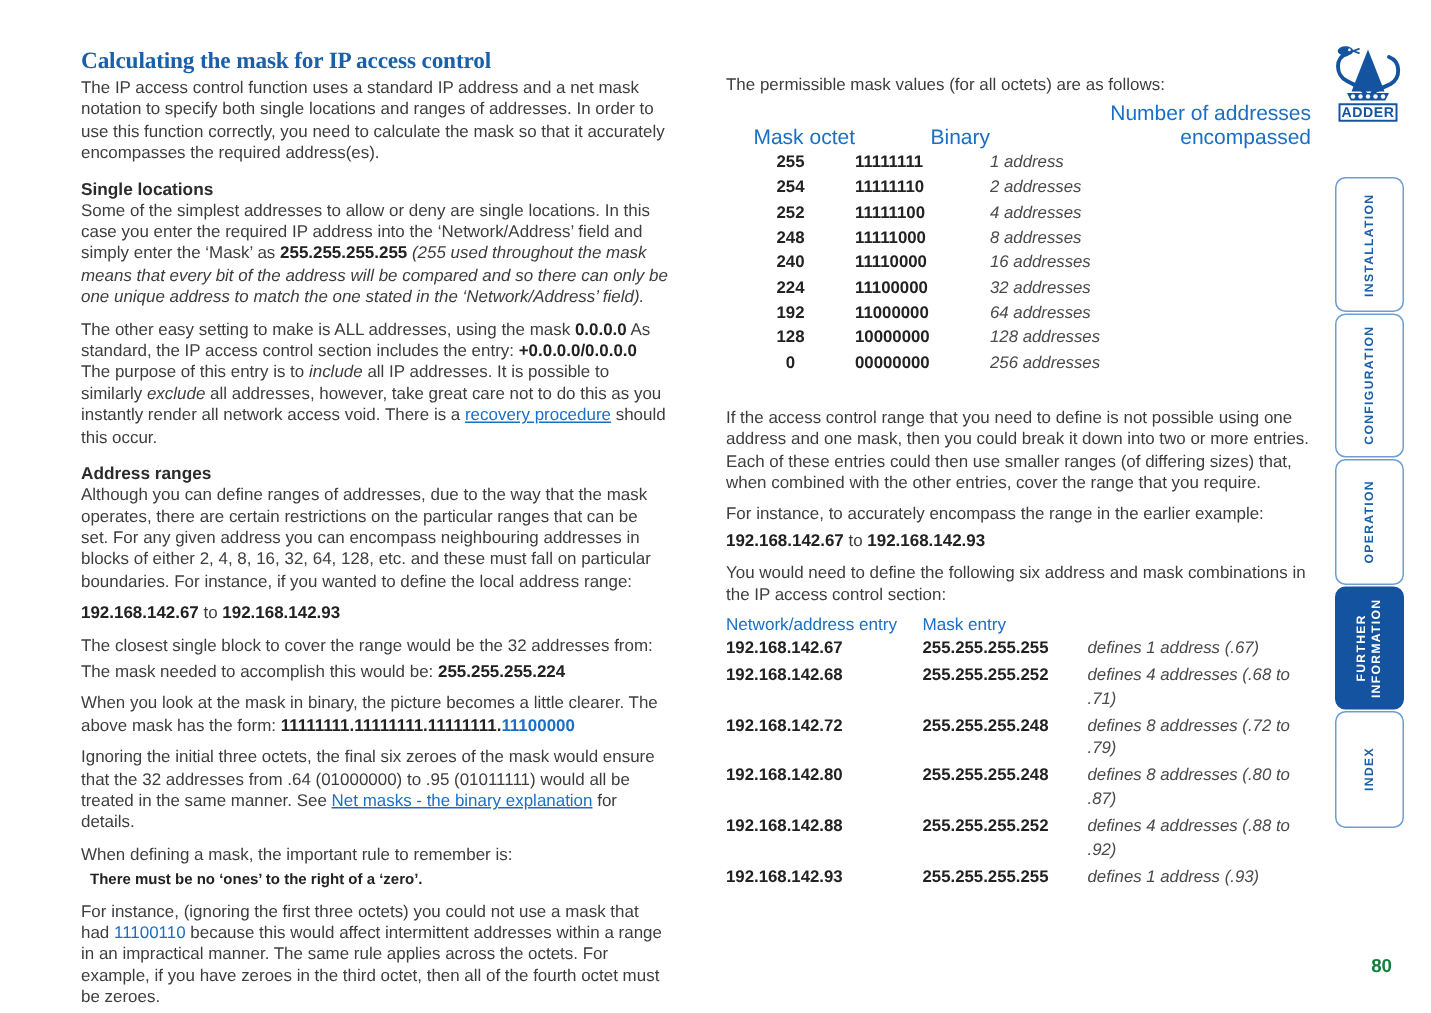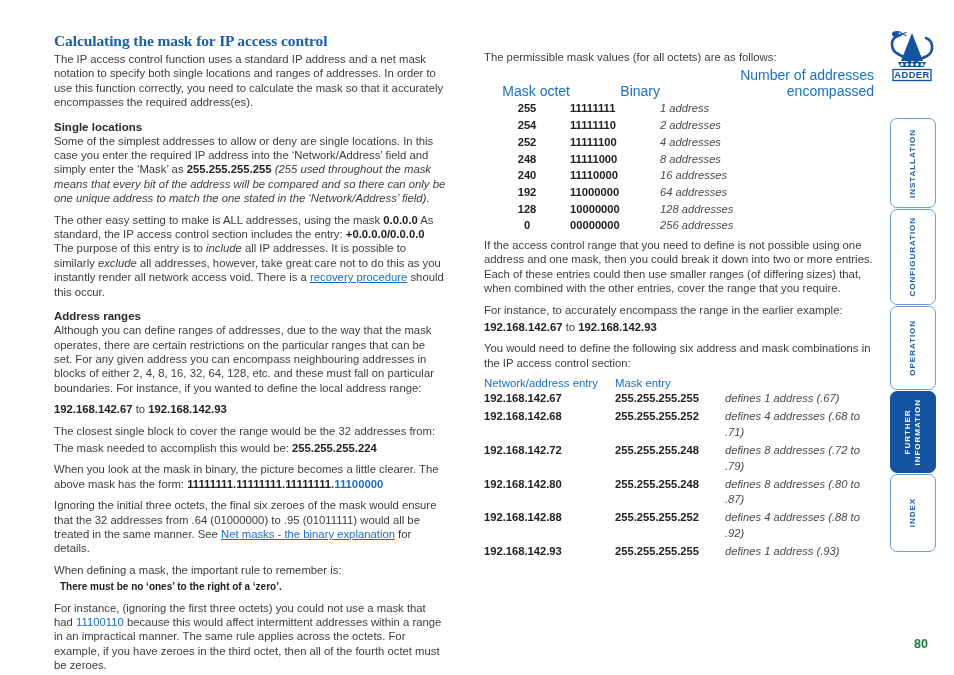--- a/index.html
+++ b/index.html
@@ -285,38 +285,43 @@
           <td class="c-octet">248</td>
           <td class="c-binary">11111000</td>
           <td class="c-count">8 addresses</td>
         </tr>
         <tr>
           <td class="c-octet">240</td>
           <td class="c-binary">11110000</td>
           <td class="c-count">16 addresses</td>
         </tr>
         <tr>
+          <td class="c-octet">224</td>
+          <td class="c-binary">11100000</td>
+          <td class="c-count">32 addresses</td>
+        </tr>
+        <tr>
           <td class="c-octet">192</td>
           <td class="c-binary">11000000</td>
           <td class="c-count">64 addresses</td>
         </tr>
         <tr>
           <td class="c-octet">128</td>
           <td class="c-binary">10000000</td>
           <td class="c-count">128 addresses</td>
         </tr>
         <tr>
           <td class="c-octet">0</td>
           <td class="c-binary">00000000</td>
           <td class="c-count">256 addresses</td>
         </tr>
       </tbody>
     </table>
 
-    <p class="body" style="margin-top:3px">If the access control range that you need to define is not possible using one address and one mask, then you could break it down into two or more entries. Each of these entries could then use smaller ranges (of differing sizes) that, when combined with the other entries, cover the range that you require.</p>
+    <p class="body" style="margin-top:20px">If the access control range that you need to define is not possible using one address and one mask, then you could break it down into two or more entries. Each of these entries could then use smaller ranges (of differing sizes) that, when combined with the other entries, cover the range that you require.</p>
 
     <p class="body tight">For instance, to accurately encompass the range in the earlier example:</p>
     <p class="ipline">
       <span>192.168.142.67</span><span class="to"> to </span><span>192.168.142.93</span>
     </p>
 
     <p class="body">You would need to define the following six address and mask combinations in the IP access control section:</p>
 
     <table class="entrytbl">
       <thead>

